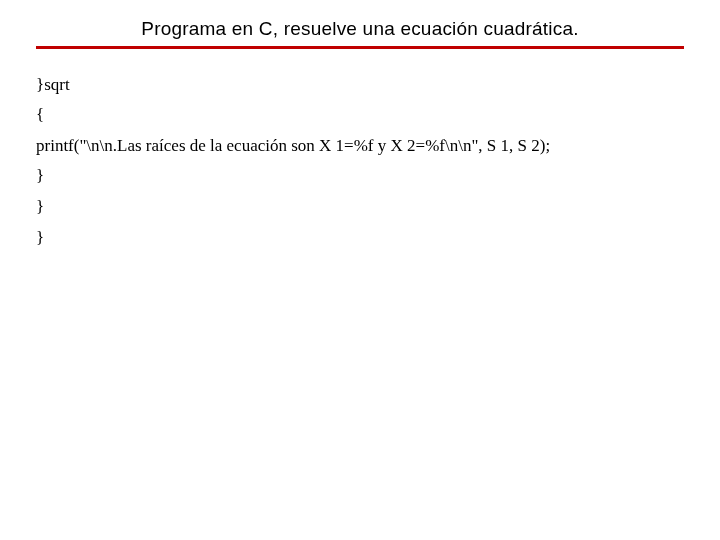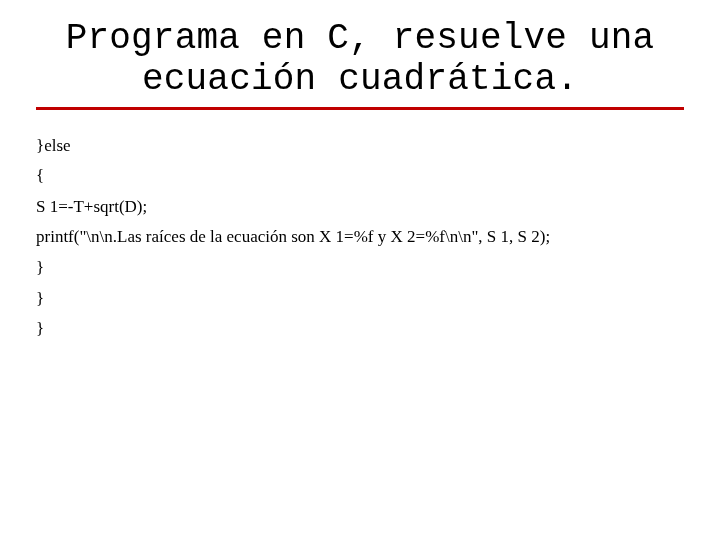--- a/index.html
+++ b/index.html
@@ -1,34 +1,33 @@
 <!DOCTYPE html>
 <html><head>
 <meta charset="utf-8">
 <style>
   * { margin: 0; padding: 0; box-sizing: border-box; }
   html, body { width: 720px; height: 540px; background: #fff; font-family: Arial, Helvetica, sans-serif; color: #000; }
   .slide { width: 720px; height: 540px; position: relative; padding: 18px 36px 0 36px; }
   .title-wrap { text-align: center; margin-bottom: 6px; }
-  .title { font-size: 36px; font-weight: 400; line-height: 1.15; letter-spacing: 0.2px; font-family: Liberation Mono, monospace; }
+  .title { font-size: 19px; font-weight: 400; line-height: 1.15; letter-spacing: 0.2px; }
   .rule { height: 3px; background: #c00000; width: 100%; margin: 2px 0 26px 0; }
   .code { font-family: "Times New Roman", Times, serif; font-size: 17px; line-height: 1.15; }
   .code p { margin-bottom: 11px; }
 </style>
 </head>
 <body>
 
 <div class="slide">
   <div class="title-wrap">
     <h1 class="title">Programa en C, resuelve una ecuación cuadrática.</h1>
   </div>
   <div class="rule"></div>
 
   <div class="code">
-    <p>}else</p>
+    <p>}sqrt</p>
     <p>{</p>
-    <p>S 1=-T+sqrt(D);</p>
     <p>printf("\n\n.Las raíces de la ecuación son X 1=%f y X 2=%f\n\n", S 1, S 2);</p>
     <p>}</p>
     <p>}</p>
     <p>}</p>
   </div>
 </div>
 
 </body></html>

